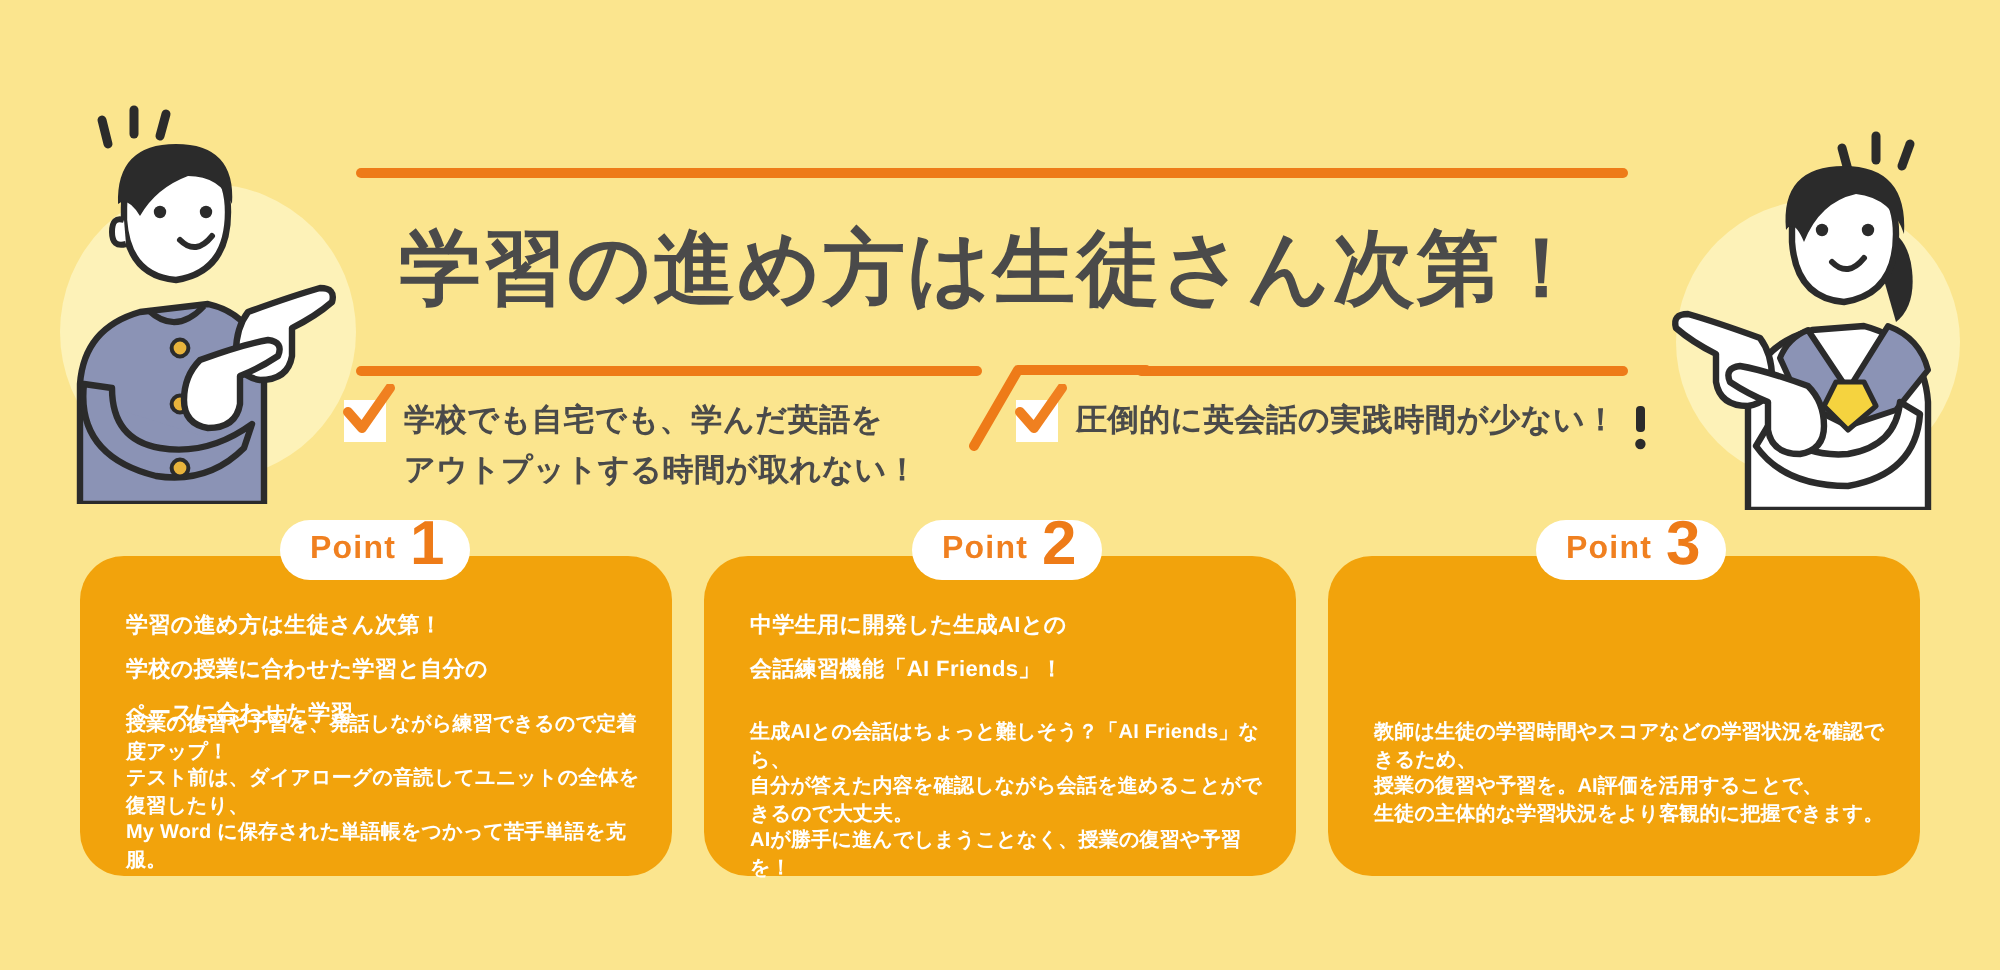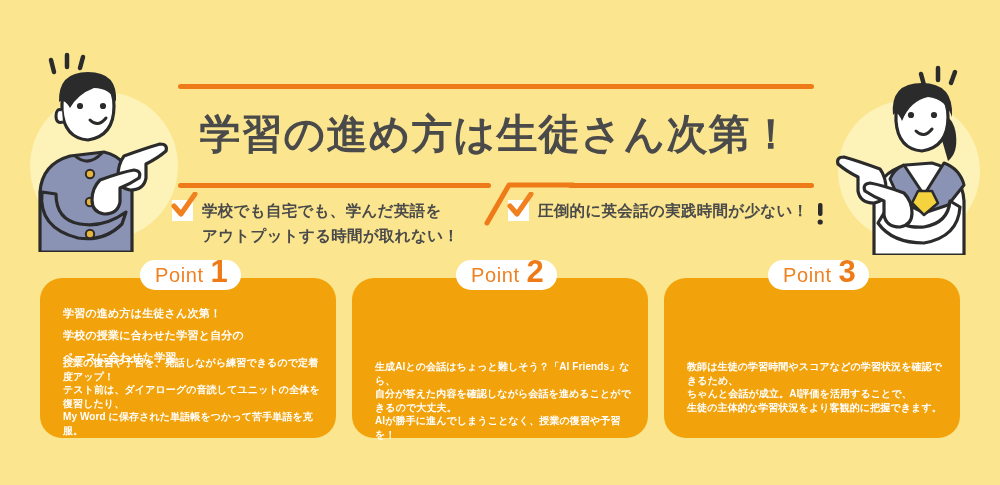--- a/index.html
+++ b/index.html
@@ -72,21 +72,21 @@
   .badge {
     position:absolute; top:-18px;
     height:30px; padding:0 13px 0 15px;
     background:#FFFFFF; border-radius:16px;
     display:flex; align-items:center;
   }
   #badge-1 { left:100px; }
   #badge-2 { left:104px; }
   #badge-3 { left:104px; }
   .badge-word {
-    font-size:20px; font-weight:normal; color:#F08020;
+    font-size:16px; font-weight:bold; color:#F08020;
     letter-spacing:.6px;
   }
   .badge-num {
     font-size:31px; font-weight:bold; color:#EE7B18;
     line-height:20px; margin-left:7px; margin-top:-7px;
   }
 
   .card-head {
     position:absolute; left:23px; top:24px; width:256px;
     font-size:11px; font-weight:bold; color:#FFFFFF;
@@ -222,28 +222,30 @@
     <div class="card-body">授業の復習や予習を、発話しながら練習できるので定着度アップ！
 テスト前は、ダイアローグの音読してユニットの全体を復習したり、
 My Word に保存された単語帳をつかって苦手単語を克服。</div>
   </div>
 
   <div class="card" id="card-2">
     <div class="badge" id="badge-2">
       <span class="badge-word">Point</span>
       <span class="badge-num">2</span>
     </div>
+    <div class="card-head">中学生用に開発した生成AIとの
+会話練習機能「AI Friends」！</div>
     <div class="card-body">生成AIとの会話はちょっと難しそう？「AI Friends」なら、
 自分が答えた内容を確認しながら会話を進めることができるので大丈夫。
 AIが勝手に進んでしまうことなく、授業の復習や予習を！</div>
   </div>
 
   <div class="card" id="card-3">
     <div class="badge" id="badge-3">
       <span class="badge-word">Point</span>
       <span class="badge-num">3</span>
     </div>
     <div class="card-body">教師は生徒の学習時間やスコアなどの学習状況を確認できるため、
-ちゃんと会話が成立。AI評価を活用することで、
+授業の復習や予習を。AI評価を活用することで、
 生徒の主体的な学習状況をより客観的に把握できます。</div>
   </div>
 
 </div>
 
 </body></html>

